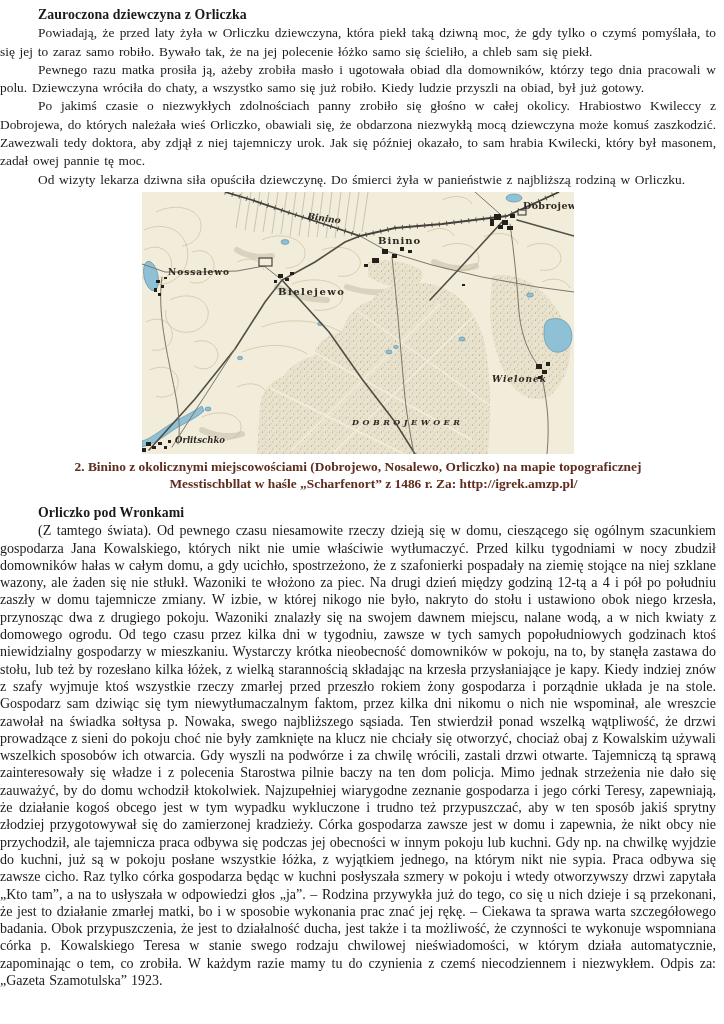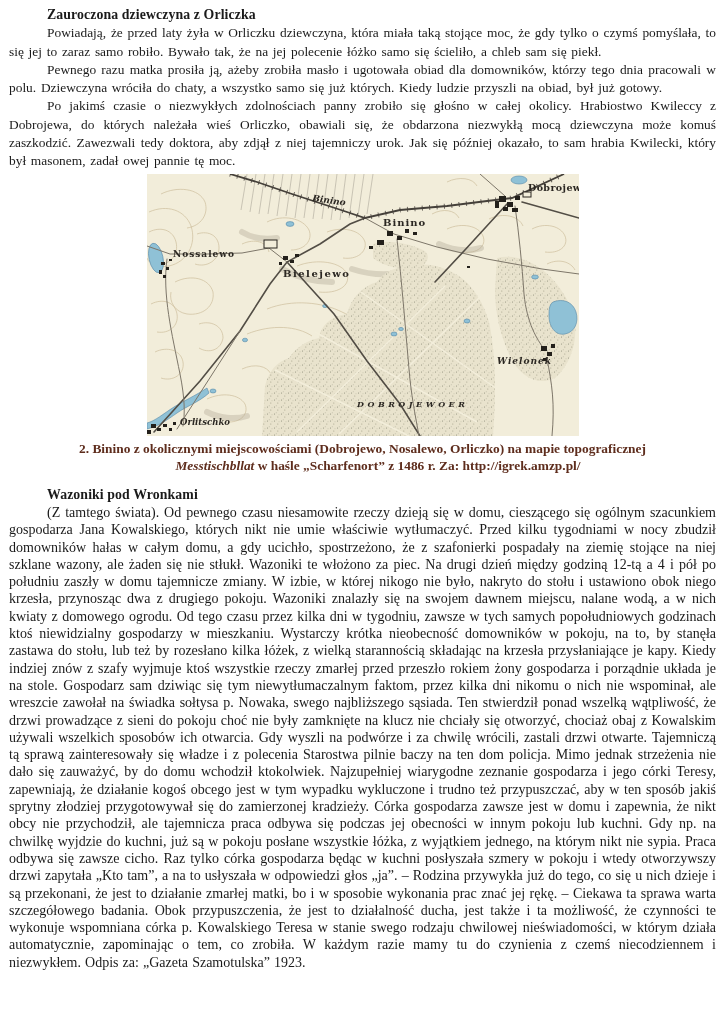--- a/index.html
+++ b/index.html
@@ -1,58 +1,59 @@
 <!DOCTYPE html>
 <html lang="pl"><head>
 <meta charset="utf-8">
 <style>
   html,body{margin:0;padding:0;}
   body{
     width:724px;height:1024px;overflow:hidden;background:#ffffff;
     font-family:"Liberation Serif", serif;color:#1a1a1a;
   }
-  .page{padding:6px 8px 0 9px;}
+  .page{padding:6px 8px 0 0;}
   .story-title{
     margin:0;font-size:13.8px;line-height:18.3px;font-weight:bold;
     text-indent:38px;letter-spacing:.1px;
   }
   p.body-par{
     margin:0;font-size:13.4px;line-height:18.3px;text-indent:38px;
     text-align:justify;word-spacing:1.4px;
   }
   .figure{margin:3px 0 0 0;text-align:center;}
   .map-wrap{width:432px;height:262px;margin:0 auto;line-height:0;}
   .map-wrap svg{display:block;}
   .caption{
     margin:4px auto 0 auto;max-width:606px;font-weight:bold;
     font-size:13.4px;line-height:17px;text-align:center;
   }
-  .caption .it{font-style:italic;margin-left:31px;}
+  .caption .it{margin-left:31px;}
   .story2-title{margin:12px 0 0 0;}
   .story2 p.body-par{line-height:17.3px;font-size:14px;word-spacing:.6px;}
   
   .contour{fill:none;stroke:#cbbc99;stroke-width:.7;opacity:.95;}
   .hach{fill:none;stroke:#b3ab97;stroke-width:6;opacity:.4;stroke-linecap:round;}
   .road{fill:none;stroke:#524d45;stroke-width:1.6;stroke-linecap:round;}
   .road2{fill:none;stroke:#7d7669;stroke-width:1;stroke-linecap:round;}
   .lane{fill:none;stroke:#f3eedb;stroke-width:1.5;}
   .water{fill:#8fc1d6;stroke:#5688a8;stroke-width:.6;}
   .bld{fill:#23201b;}
   .mlbl{font-family:"DejaVu Serif", serif;fill:#2b2722;}
 </style>
 </head>
 <body>
 
 <div class="page">
 
   <section>
     <h2 class="story-title">Zauroczona dziewczyna z Orliczka</h2>
-    <p class="body-par">Powiadają, że przed laty żyła w Orliczku dziewczyna, która miała taką stojące moc, że gdy tylko o czymś pomyślała, to się jej to zaraz samo robiło. Bywało tak, że na jej polecenie łóżko samo się ścieliło, a chleb sam się piekł.</p>
-    <p class="body-par">Pewnego razu matka prosiła ją, ażeby zrobiła masło i ugotowała obiad dla domowników, którzy tego dnia pracowali w polu. Dziewczyna wróciła do chaty, a wszystko samo się już których. Kiedy ludzie przyszli na obiad, był już gotowy.</p>
+    <p class="body-par">Powiadają, że przed laty żyła w Orliczku dziewczyna, która piekł taką dziwną moc, że gdy tylko o czymś pomyślała, to się jej to zaraz samo robiło. Bywało tak, że na jej polecenie łóżko samo się ścieliło, a chleb sam się piekł.</p>
+    <p class="body-par">Pewnego razu matka prosiła ją, ażeby zrobiła masło i ugotowała obiad dla domowników, którzy tego dnia pracowali w polu. Dziewczyna wróciła do chaty, a wszystko samo się już robiło. Kiedy ludzie przyszli na obiad, był już gotowy.</p>
     <p class="body-par">Po jakimś czasie o niezwykłych zdolnościach panny zrobiło się głośno w całej okolicy. Hrabiostwo Kwileccy z Dobrojewa, do których należała wieś Orliczko, obawiali się, że obdarzona niezwykłą mocą dziewczyna może komuś zaszkodzić. Zawezwali tedy doktora, aby zdjął z niej tajemniczy urok. Jak się później okazało, to sam hrabia Kwilecki, który był masonem, zadał owej pannie tę moc.</p>
+    <p class="body-par">Od wizyty lekarza dziwna siła opuściła dziewczynę. Do śmierci żyła w panieństwie z najbliższą rodziną w Orliczku.</p>
   </section>
 
   <figure class="figure">
     <div class="map-wrap">
       <svg viewBox="0 0 432 262" width="432" height="262" xmlns="http://www.w3.org/2000/svg">
         <defs>
           <pattern id="speck" width="7" height="7" patternUnits="userSpaceOnUse">
             <rect width="7" height="7" fill="#e9e3cd"></rect>
             <circle cx="1.5" cy="2" r="0.55" fill="#8e8d7a"></circle>
             <circle cx="4.8" cy="5" r="0.5" fill="#99987f"></circle>
@@ -211,17 +212,17 @@
           <text class="mlbl" x="210" y="233" font-size="8" font-style="italic" font-weight="600" letter-spacing="3.5" fill="#3a352c">DOBROJEWOER</text>
         </g>
       </svg>
     </div>
     <figcaption class="caption" style="color: rgb(94, 45, 29);">
       <span>2. Binino z okolicznymi miejscowościami (Dobrojewo, Nosalewo, Orliczko) na mapie topograficznej </span><span class="it">Messtischbllat</span><span> w haśle „Scharfenort” z 1486 r. Za: http://igrek.amzp.pl/</span>
     </figcaption>
   </figure>
 
   <section class="story2">
-    <h2 class="story-title story2-title">Wazoniki pod Wronkami</h2>
+    <h2 class="story-title story2-title">Orliczko pod Wronkami</h2>
     <p class="body-par">(Z tamtego świata). Od pewnego czasu niesamowite rzeczy dzieją się w domu, cieszącego się ogólnym szacunkiem gospodarza Jana Kowalskiego, których nikt nie umie właściwie wytłumaczyć. Przed kilku tygodniami w nocy zbudził domowników hałas w całym domu, a gdy ucichło, spostrzeżono, że z szafonierki pospadały na ziemię stojące na niej szklane wazony, ale żaden się nie stłukł. Wazoniki te włożono za piec. Na drugi dzień między godziną 12-tą a 4 i pół po południu zaszły w domu tajemnicze zmiany. W izbie, w której nikogo nie było, nakryto do stołu i ustawiono obok niego krzesła, przynosząc dwa z drugiego pokoju. Wazoniki znalazły się na swojem dawnem miejscu, nalane wodą, a w nich kwiaty z domowego ogrodu. Od tego czasu przez kilka dni w tygodniu, zawsze w tych samych popołudniowych godzinach ktoś niewidzialny gospodarzy w mieszkaniu. Wystarczy krótka nieobecność domowników w pokoju, na to, by stanęła zastawa do stołu, lub też by rozesłano kilka łóżek, z wielką starannością składając na krzesła przysłaniające je kapy. Kiedy indziej znów z szafy wyjmuje ktoś wszystkie rzeczy zmarłej przed przeszło rokiem żony gospodarza i porządnie układa je na stole. Gospodarz sam dziwiąc się tym niewytłumaczalnym faktom, przez kilka dni nikomu o nich nie wspominał, ale wreszcie zawołał na świadka sołtysa p. Nowaka, swego najbliższego sąsiada. Ten stwierdził ponad wszelką wątpliwość, że drzwi prowadzące z sieni do pokoju choć nie były zamknięte na klucz nie chciały się otworzyć, chociaż obaj z Kowalskim używali wszelkich sposobów ich otwarcia. Gdy wyszli na podwórze i za chwilę wrócili, zastali drzwi otwarte. Tajemniczą tą sprawą zainteresowały się władze i z polecenia Starostwa pilnie baczy na ten dom policja. Mimo jednak strzeżenia nie dało się zauważyć, by do domu wchodził ktokolwiek. Najzupełniej wiarygodne zeznanie gospodarza i jego córki Teresy, zapewniają, że działanie kogoś obcego jest w tym wypadku wykluczone i trudno też przypuszczać, aby w ten sposób jakiś sprytny złodziej przygotowywał się do zamierzonej kradzieży. Córka gospodarza zawsze jest w domu i zapewnia, że nikt obcy nie przychodził, ale tajemnicza praca odbywa się podczas jej obecności w innym pokoju lub kuchni. Gdy np. na chwilkę wyjdzie do kuchni, już są w pokoju posłane wszystkie łóżka, z wyjątkiem jednego, na którym nikt nie sypia. Praca odbywa się zawsze cicho. Raz tylko córka gospodarza będąc w kuchni posłyszała szmery w pokoju i wtedy otworzywszy drzwi zapytała „Kto tam”, a na to usłyszała w odpowiedzi głos „ja”. – Rodzina przywykła już do tego, co się u nich dzieje i są przekonani, że jest to działanie zmarłej matki, bo i w sposobie wykonania prac znać jej rękę. – Ciekawa ta sprawa warta szczegółowego badania. Obok przypuszczenia, że jest to działalność ducha, jest także i ta możliwość, że czynności te wykonuje wspomniana córka p. Kowalskiego Teresa w stanie swego rodzaju chwilowej nieświadomości, w którym działa automatycznie, zapominając o tem, co zrobiła. W każdym razie mamy tu do czynienia z czemś niecodziennem i niezwykłem. Odpis za: „Gazeta Szamotulska” 1923.</p>
   </section>
 
 </div>
 
 </body></html>

